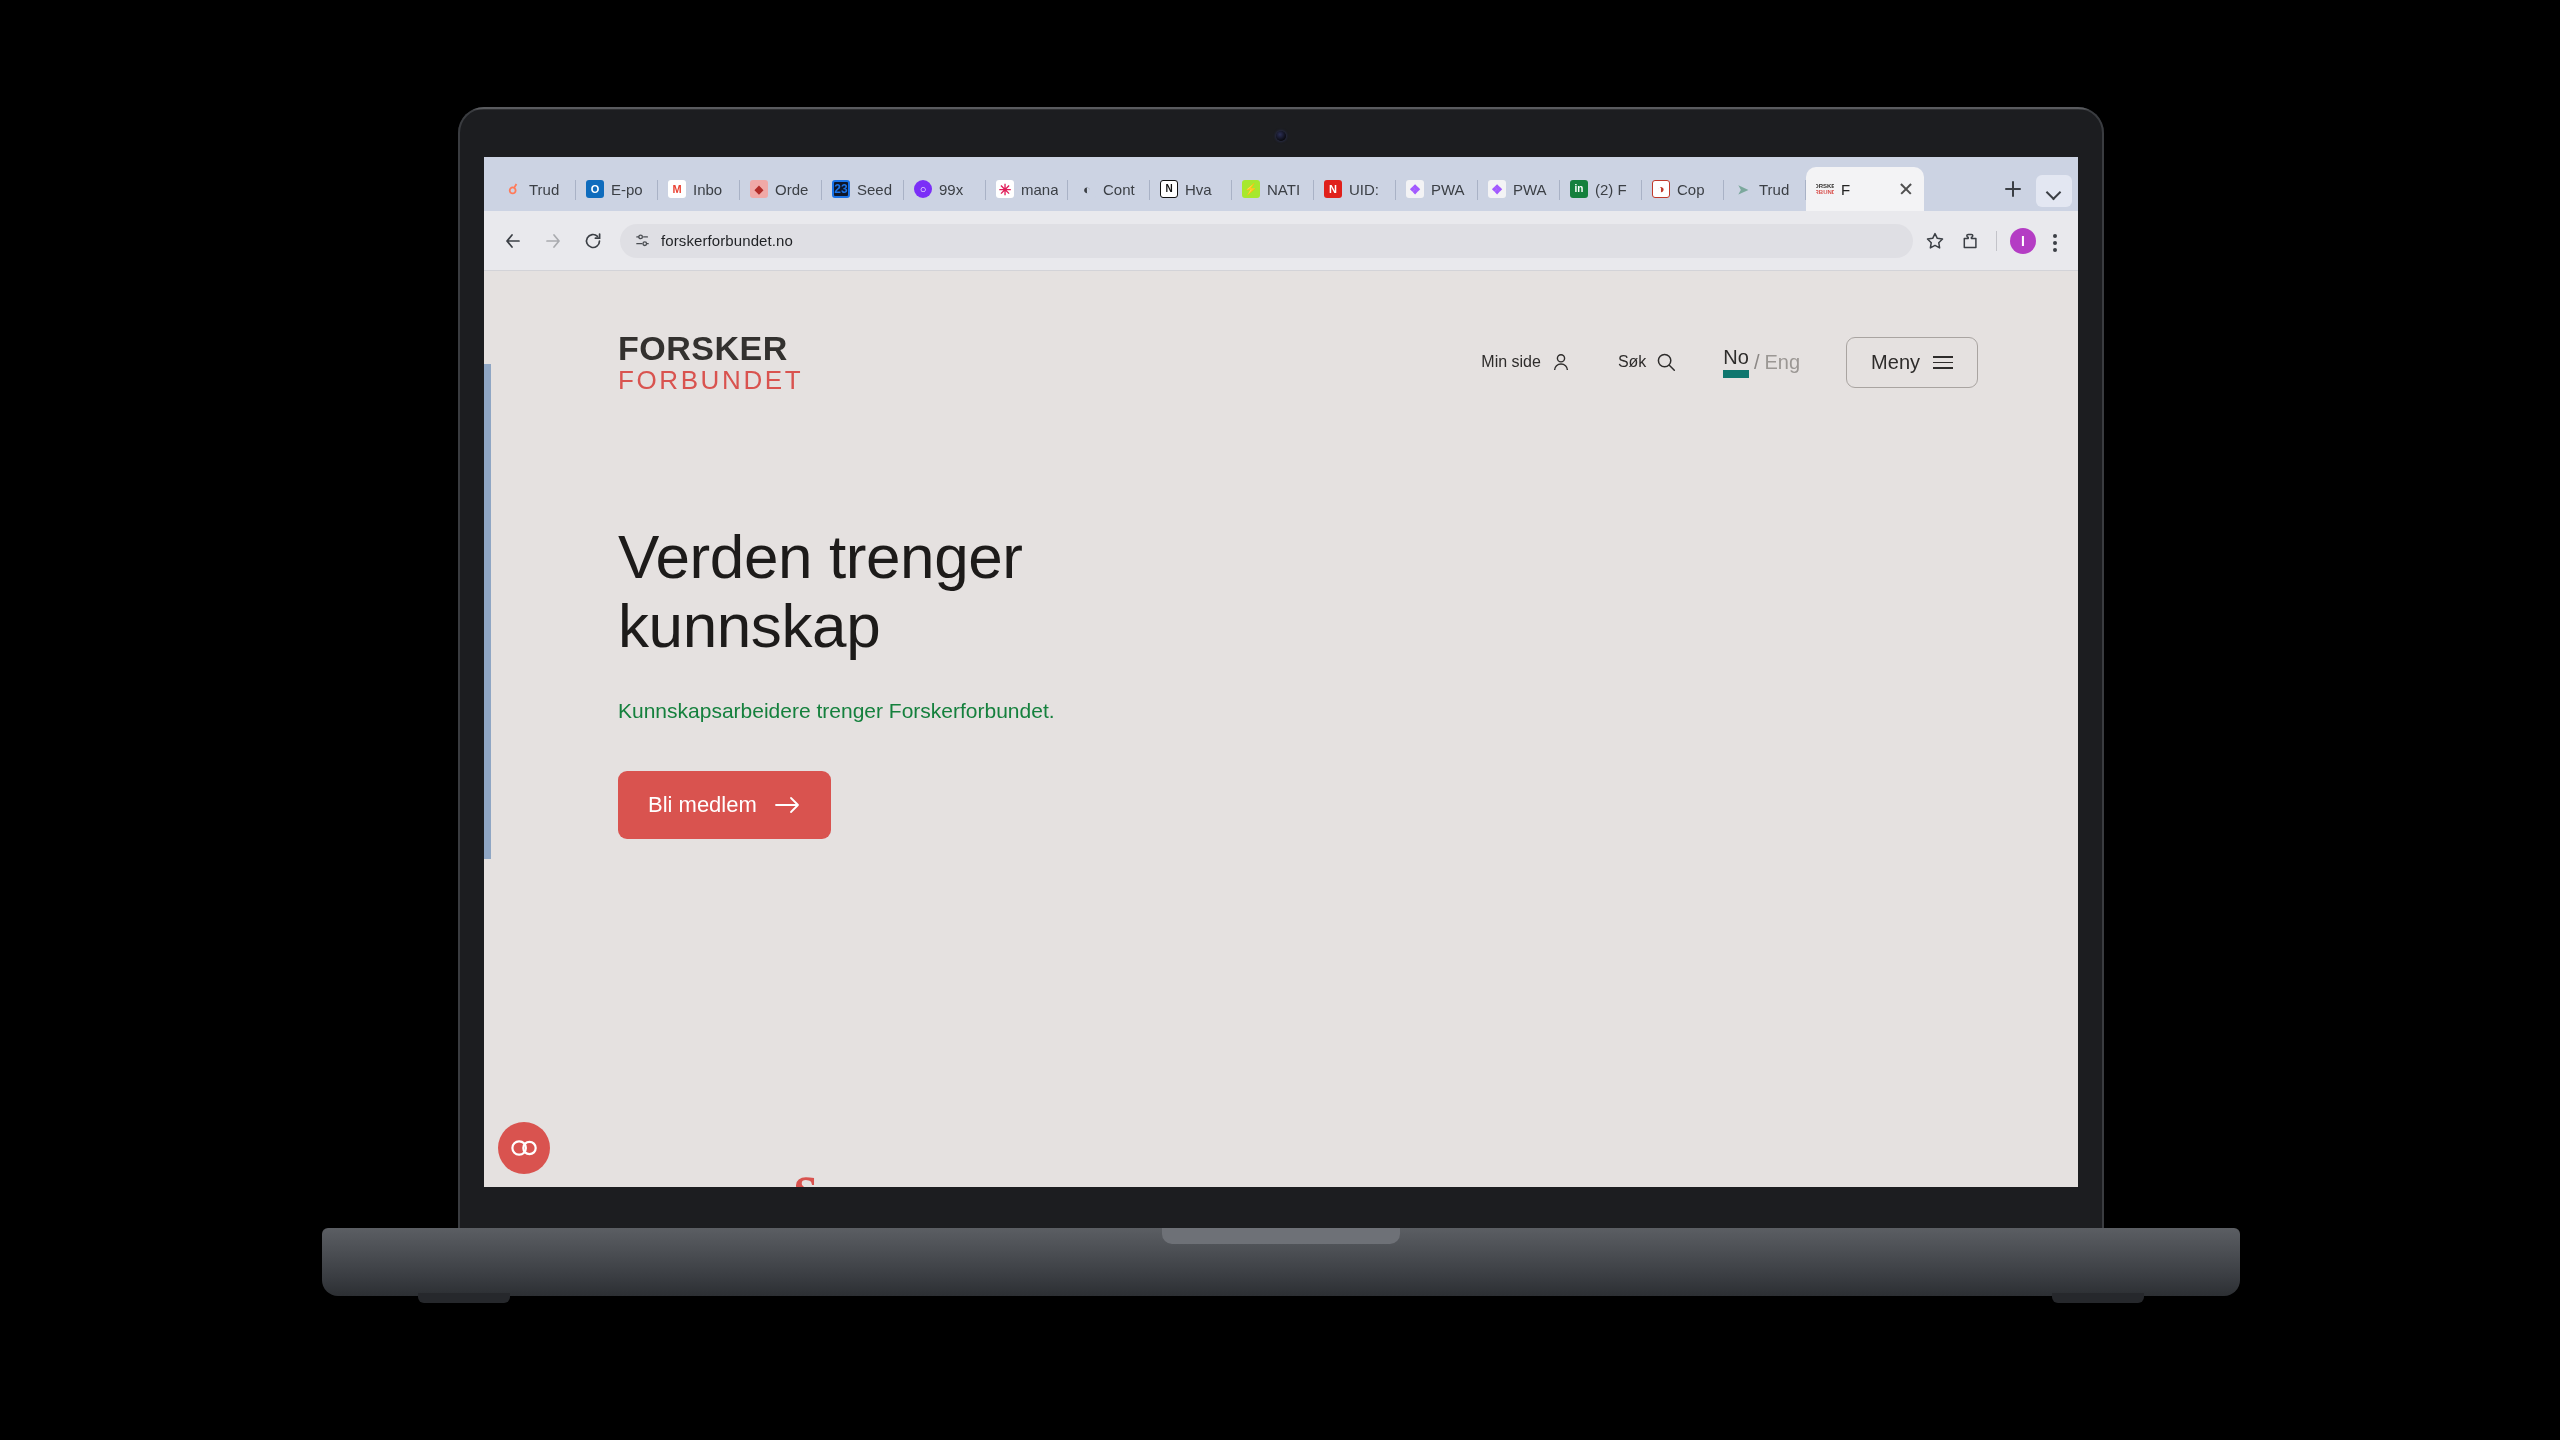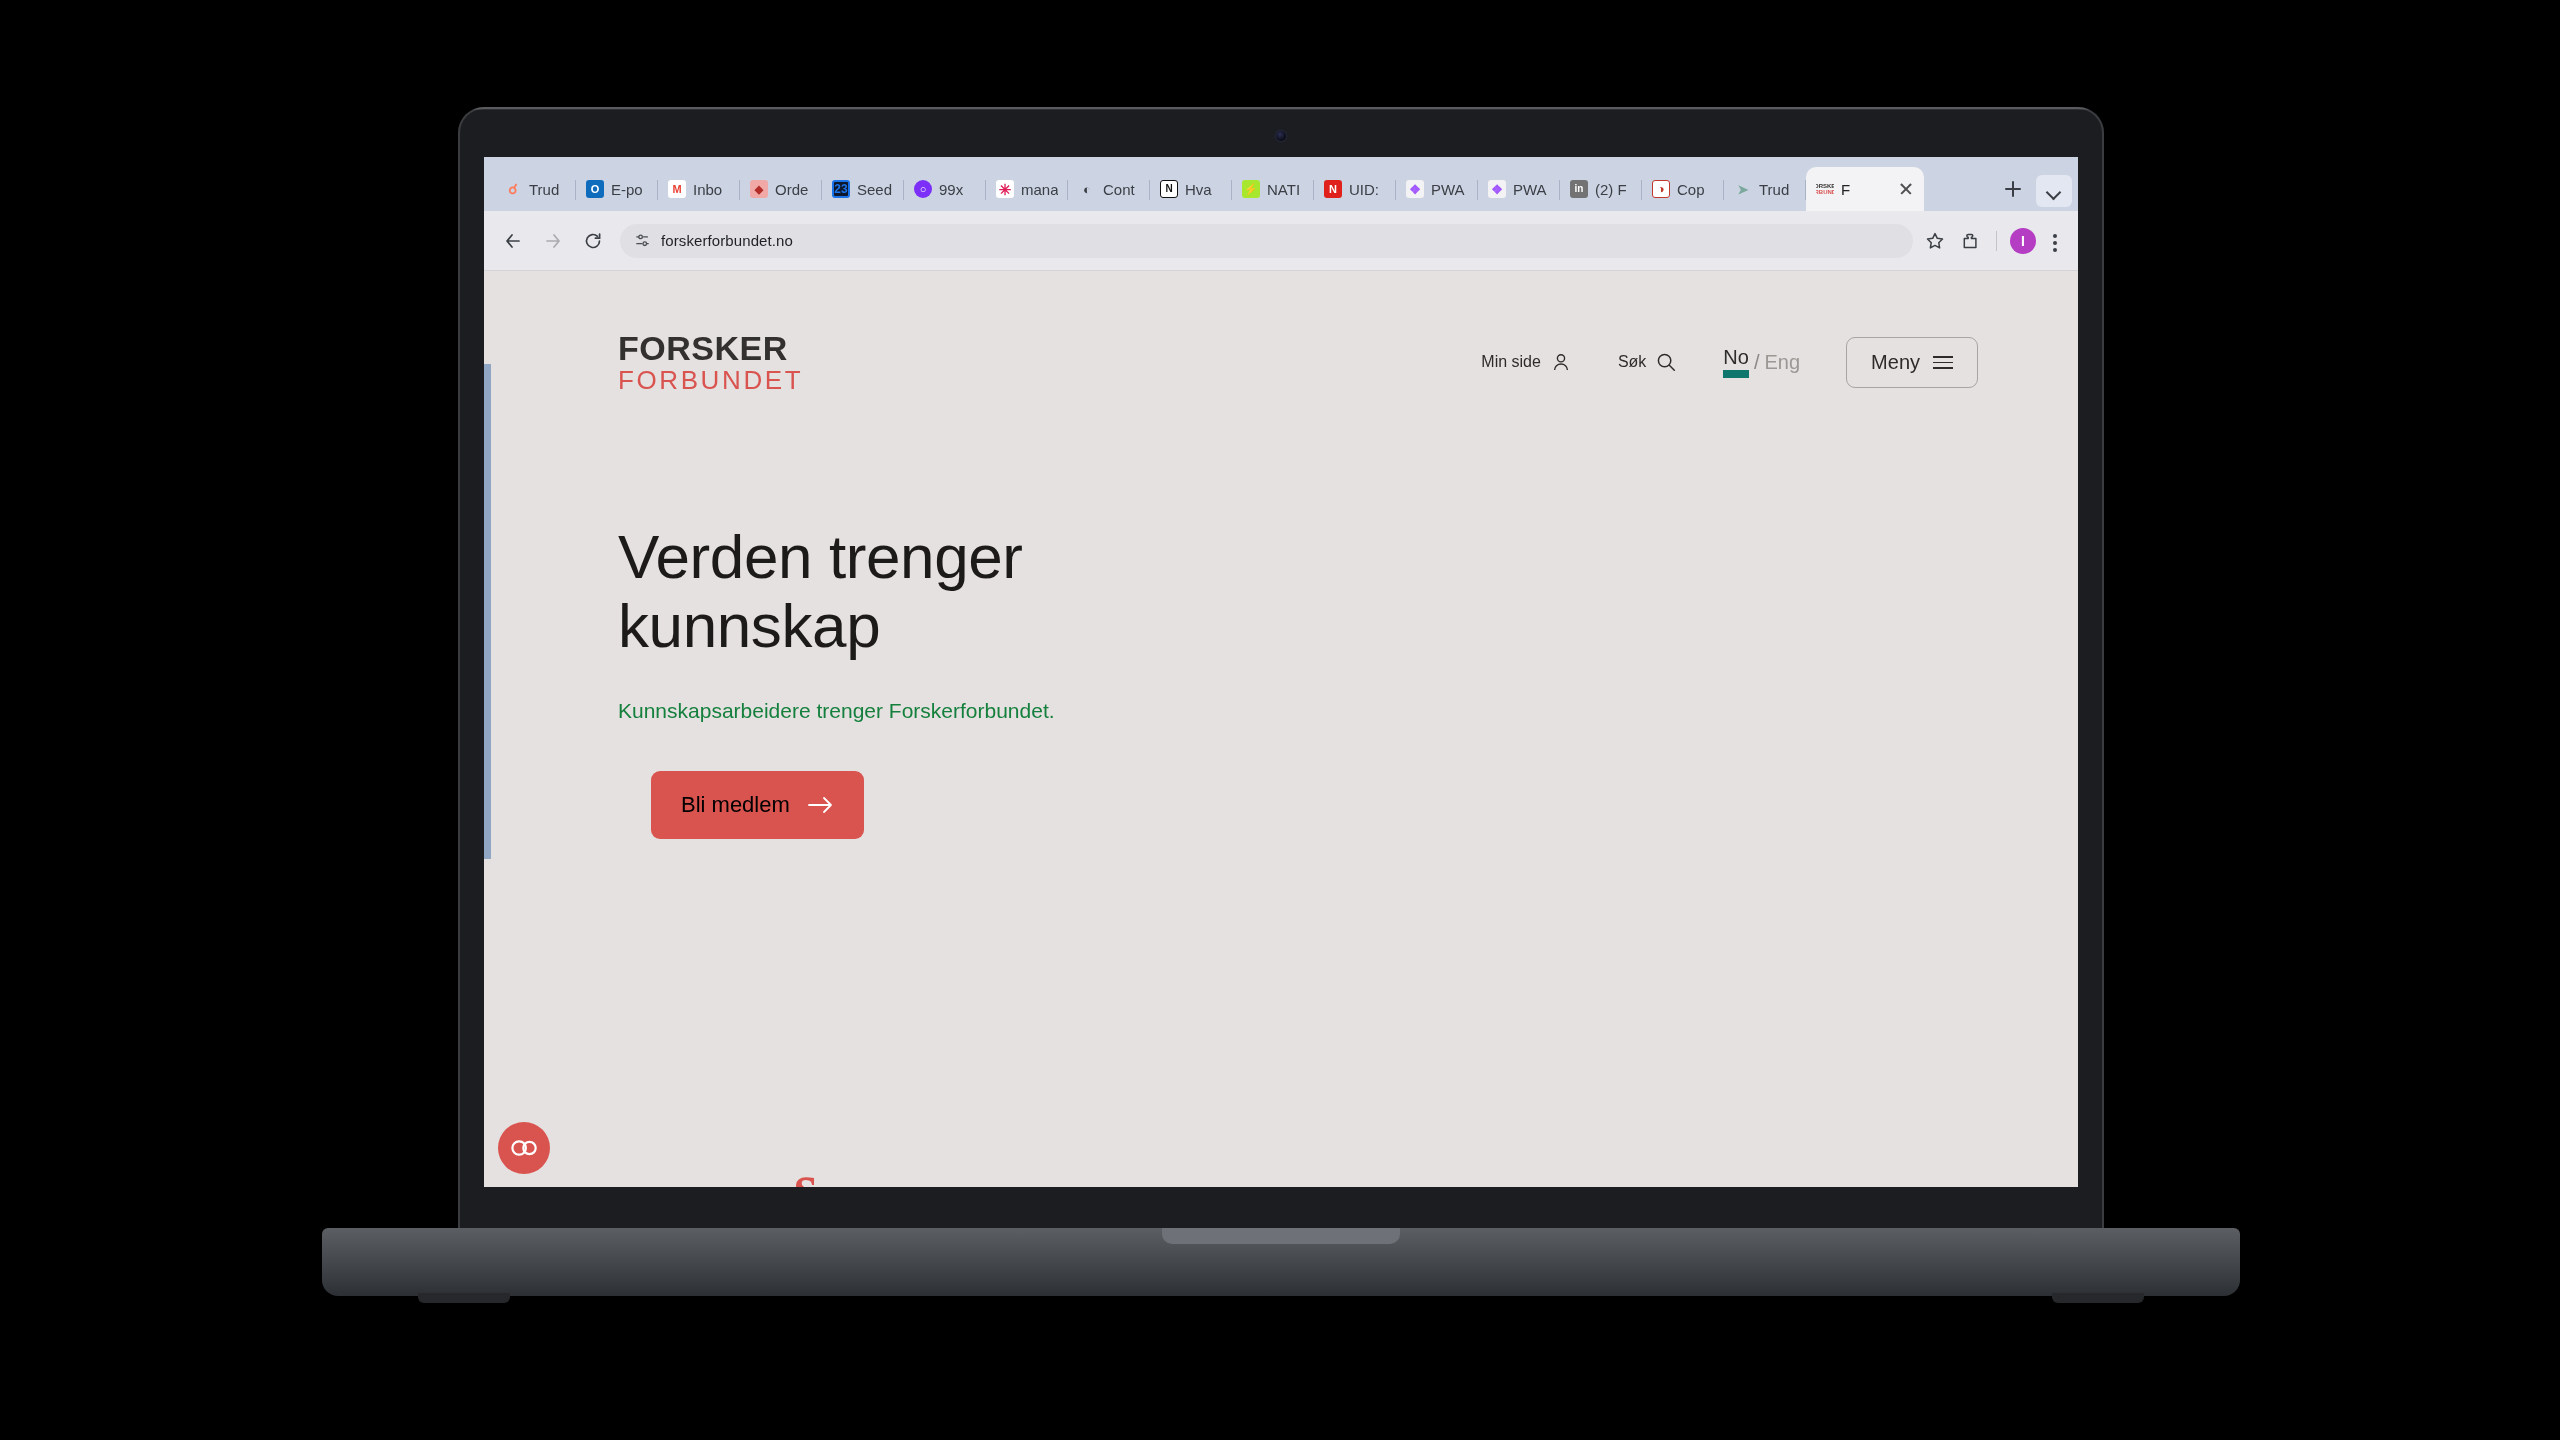--- a/index.html
+++ b/index.html
@@ -224,25 +224,24 @@
   .hero h1 {
     font-size: 62px; font-weight: 400; color: #1d1b1a;
     line-height: 1.12; letter-spacing: -.4px;
   }
   .hero .sub {
     margin-top: 38px; font-size: 21px; color: #15803d; font-weight: 400;
   }
   .cta {
     margin-top: 48px;
     display: inline-flex; align-items: center; gap: 18px;
-    background: #d9534f; color: #000000;
+    background: #d9534f; color: #ffffff;
     border: none; border-radius: 9px;
     padding: 21px 30px; font-size: 22px;
     font-family: "Liberation Sans", sans-serif;
-    margin-left: 33px;
   }
 
   .hero-right { position: relative; flex: 1 1 auto; height: 430px; }
   .illus { position: absolute; left: 20px; top: -16px; }
 
   .cookie-btn {
     position: absolute; left: 14px; bottom: 24px;
     width: 52px; height: 52px; border-radius: 50%;
     background: #d9534f; color: #fff;
     display: flex; align-items: center; justify-content: center;
@@ -310,21 +309,21 @@
             </div>
             <div class="tab">
               <span class="fav" style="background:#f3f3f5;color:#a259ff;font-size:13px;">❖</span>
               <span class="ttl">PWA</span>
             </div>
             <div class="tab">
               <span class="fav" style="background:#f3f3f5;color:#a259ff;font-size:13px;">❖</span>
               <span class="ttl">PWA</span>
             </div>
             <div class="tab">
-              <span class="fav" style="background:#737373;font-size:10px;font-weight:800;">in</span>
+              <span class="fav" style="background:#15803d;font-size:10px;font-weight:800;">in</span>
               <span class="ttl">(2) F</span>
             </div>
             <div class="tab">
               <span class="fav" style="background:#fff;color:#c0392b;border:1px solid #c0392b;font-size:12px;">◑</span>
               <span class="ttl">Cop</span>
             </div>
             <div class="tab">
               <span class="fav" style="background:#ccd3e3;color:#7ba89c;font-size:13px;">➤</span>
               <span class="ttl">Trud</span>
             </div>

